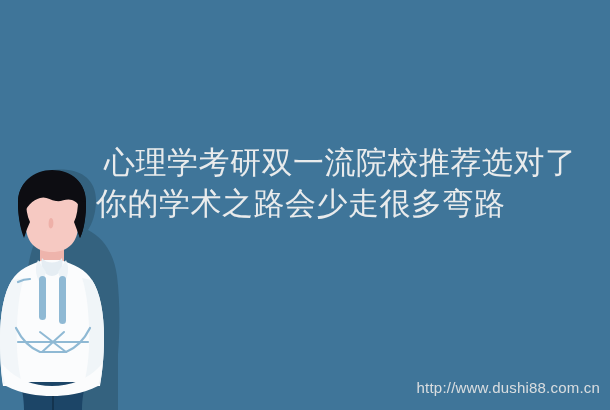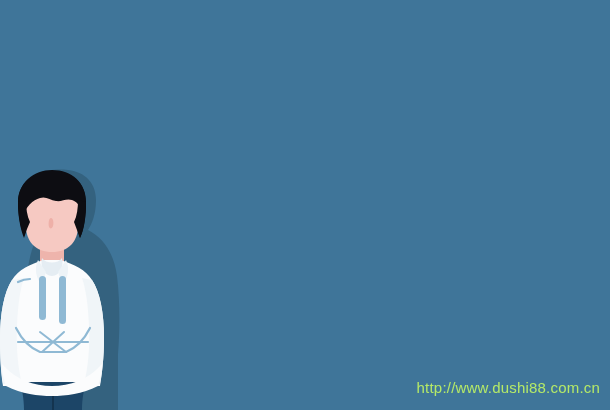--- a/index.html
+++ b/index.html
@@ -47,21 +47,21 @@
   }
   .headline-line.first {
     padding-left: 8px;
   }
 
   
   #watermark {
     position: absolute;
     right: 10px;
     bottom: 14px;
-    color: #bef264;
+    color: #e5e5e5;
     font-size: 15px;
     letter-spacing: 0.2px;
     white-space: nowrap;
     opacity: 0.93;
   }
 </style>
 </head>
 <body>
 
 <div id="banner">
@@ -142,16 +142,20 @@
       <path d="M53 222 L53 242" stroke="#14344f" stroke-width="2" fill="none"></path>
 
       <path d="M2 196 C16 212, 34 218, 52 218 C70 218, 88 212, 102 196
                C102 206, 100 212, 98 218
                C82 226, 66 228, 52 228
                C38 228, 22 226, 6 218
                C4 212, 2 206, 2 196 Z" fill="#fbfcfd"></path>
     </svg>
   </div>
 
+  <div id="headline">
+    <div class="headline-line first">心理学考研双一流院校推荐选对了</div>
+    <div class="headline-line">你的学术之路会少走很多弯路</div>
+  </div>
 
   <div id="watermark">http://www.dushi88.com.cn</div>
 
 </div>
 
 </body></html>

